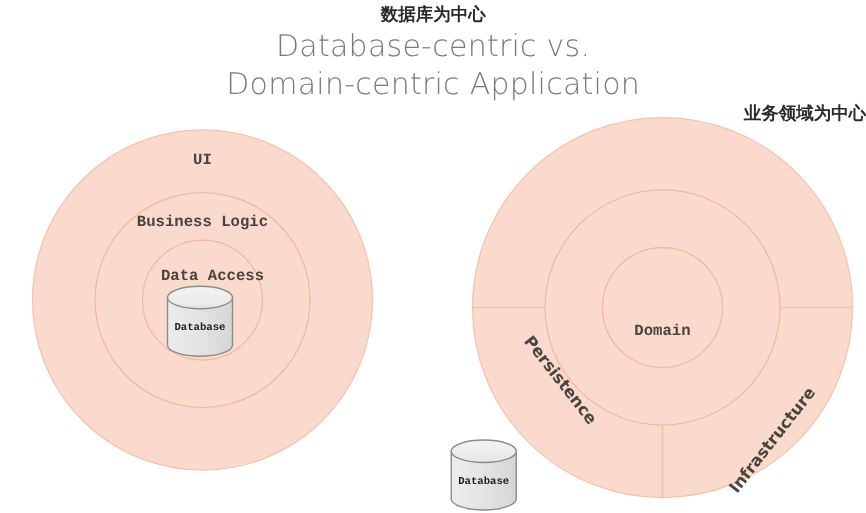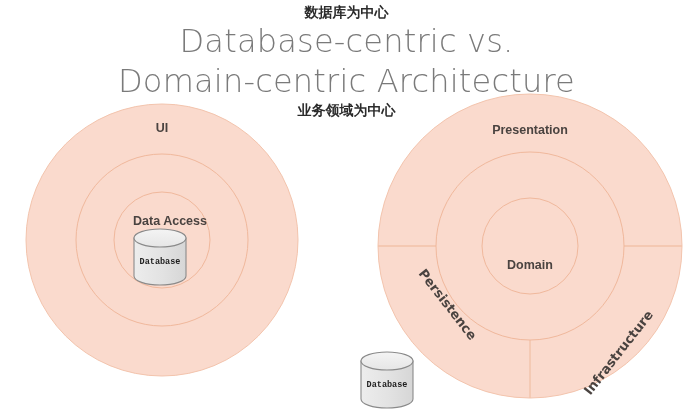--- a/index.html
+++ b/index.html
@@ -42,35 +42,35 @@
     pointer-events: none;
   }
   .cn-note {
     font-family: "DejaVu Sans", "Liberation Sans", sans-serif;
     font-size: 14px;
     font-weight: 700;
     color: #2b2b2b;
     line-height: 1.2;
   }
   .cn-note-top { padding-top: 4px; }
-  .cn-note-bottom { padding-top: 2px; }
+  .cn-note-bottom { padding-top: 2px; text-align: right; }
   .main-title {
     font-family: "DejaVu Sans", "Liberation Sans", sans-serif;
-    font-size: 32px;
+    font-size: 24px;
     font-weight: 300;
     color: #7a7a7a;
     line-height: 1.18;
     letter-spacing: 0.2px;
     padding-top: 2px;
   }
 
   
   .ring-label {
     position: absolute;
-    font-family: Liberation Sans, sans-serif;
+    font-family: Liberation Mono, monospace;
     font-size: 12.5px;
     font-weight: 700;
     color: #4a4340;
     white-space: nowrap;
     transform: translate(-50%, -50%);
     pointer-events: none;
   }
 
   
   .arc-label {
@@ -137,29 +137,29 @@
 
     <g>
       <path d="M361,361 L361,399 A26,9 0 0 0 413,399 L413,361 Z" fill="url(#dbBodyGrad)" stroke="#8a8a8a" stroke-width="1.1"></path>
       <ellipse cx="387" cy="361" rx="26" ry="9" fill="url(#dbTopGrad)" stroke="#8a8a8a" stroke-width="1.1"></ellipse>
     </g>
   </svg>
 
   <div class="title-block">
     <div class="cn-note cn-note-top">数据库为中心</div>
     <div class="main-title">Database-centric vs.</div>
-    <div class="main-title">Domain-centric Architecture</div>
+    <div class="main-title">Domain-centric Application</div>
     <div class="cn-note cn-note-bottom">业务领域为中心</div>
   </div>
 
   <div class="ring-label" style="left:162px; top:128px;">UI</div>
+  <div class="ring-label" style="left:162px; top:178px;">Business Logic</div>
   <div class="ring-label" style="left:162px; top:221px;padding-left:16px;">Data Access</div>
   <div class="db-caption" style="left:160px; top:262px;">Database</div>
 
-  <div class="ring-label" style="left:530px; top:130px;">Presentation</div>
   <div class="ring-label" style="left:530px; top:245px;margin-top:20px;">Domain</div>
 
   <div class="arc-label" style="left:405px; top:297px; transform: rotate(52deg);">Persistence</div>
   <div class="arc-label" style="left:567px; top:345px; transform: rotate(-52deg);">Infrastructure</div>
 
   <div class="db-caption" style="left:387px; top:385px;">Database</div>
 
 </div>
 
 </body></html>

